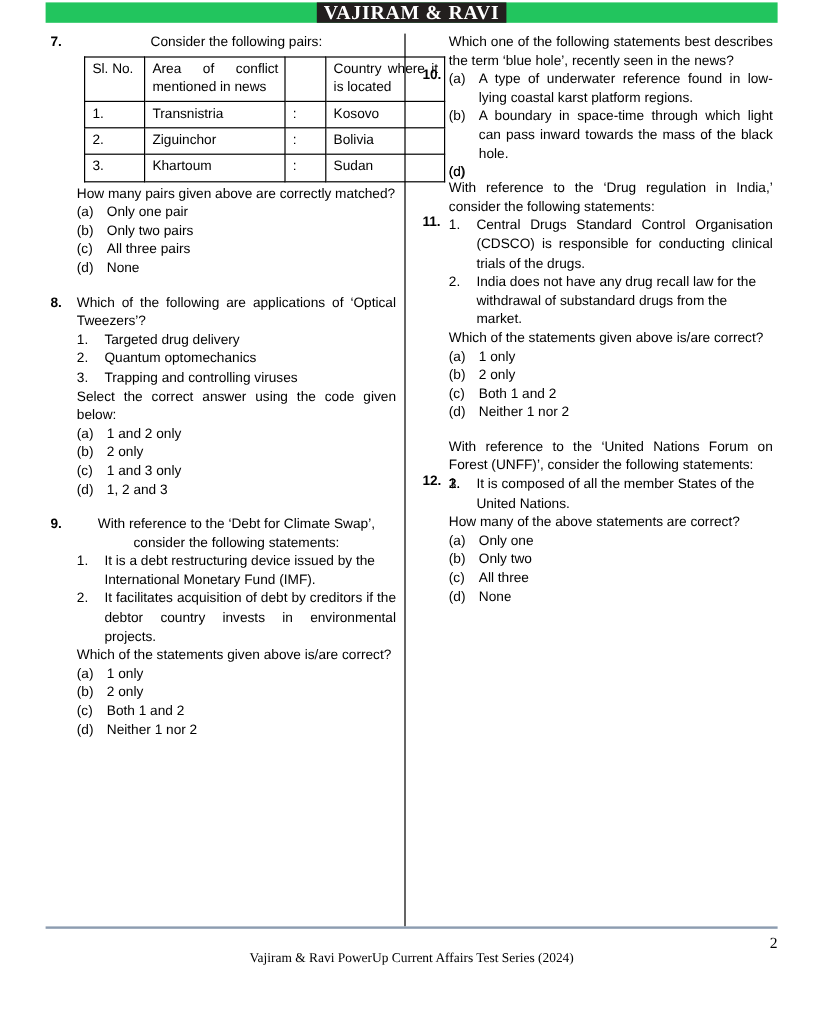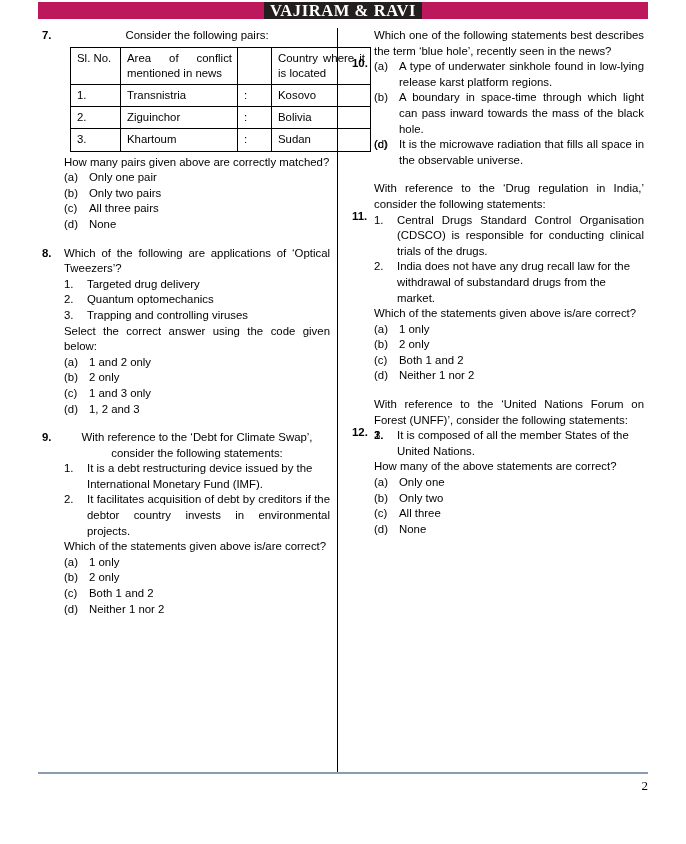--- a/index.html
+++ b/index.html
@@ -16,21 +16,21 @@
     overflow: hidden;
   }
 
   
   .header-bar {
     position: absolute;
     left: 38px;
     top: 2px;
     width: 610px;
     height: 17px;
-    background: #be185d;
+    background: #22c55e;
     display: flex;
     align-items: center;
     justify-content: center;
   }
   .header-title {
     color: #ffffff;
     font-family: "Liberation Serif", serif;
     font-size: 16.5px;
     font-weight: bold;
     letter-spacing: 0.6px;
@@ -363,32 +363,31 @@
 
     <div class="question">
       <div class="q-head">
         <span class="q-num wide">10.</span>
         <div class="q-stem">Which one of the following statements best describes the term ‘blue hole’, recently seen in the news?</div>
       </div>
 
       <ul class="opt-list">
         <li class="opt">
           <span class="opt-marker">(a)</span>
-          <span>A type of underwater sinkhole found in low-lying release karst platform regions.</span>
+          <span>A type of underwater reference found in low-lying coastal karst platform regions.</span>
         </li>
         <li class="opt">
           <span class="opt-marker">(b)</span>
           <span>A boundary in space-time through which light can pass inward towards the mass of the black hole.</span>
         </li>
         <li class="opt">
           <span class="opt-marker">(c)</span>
         </li>
         <li class="opt">
           <span class="opt-marker">(d)</span>
-          <span>It is the microwave radiation that fills all space in the observable universe.</span>
         </li>
       </ul>
     </div>
 
     <div class="question">
       <div class="q-head">
         <span class="q-num wide">11.</span>
         <div class="q-stem">With reference to the ‘Drug regulation in India,’ consider the following statements:</div>
       </div>
 
@@ -466,14 +465,15 @@
       </ul>
     </div>
 
   </div>
 </div>
 
 <div class="footer">
   <div class="footer-rule"></div>
   <div class="page-number">2</div>
   <div class="footer-lines">
+    <div>Vajiram &amp; Ravi PowerUp Current Affairs Test Series (2024)</div>
   </div>
 </div>
 
 </body></html>

